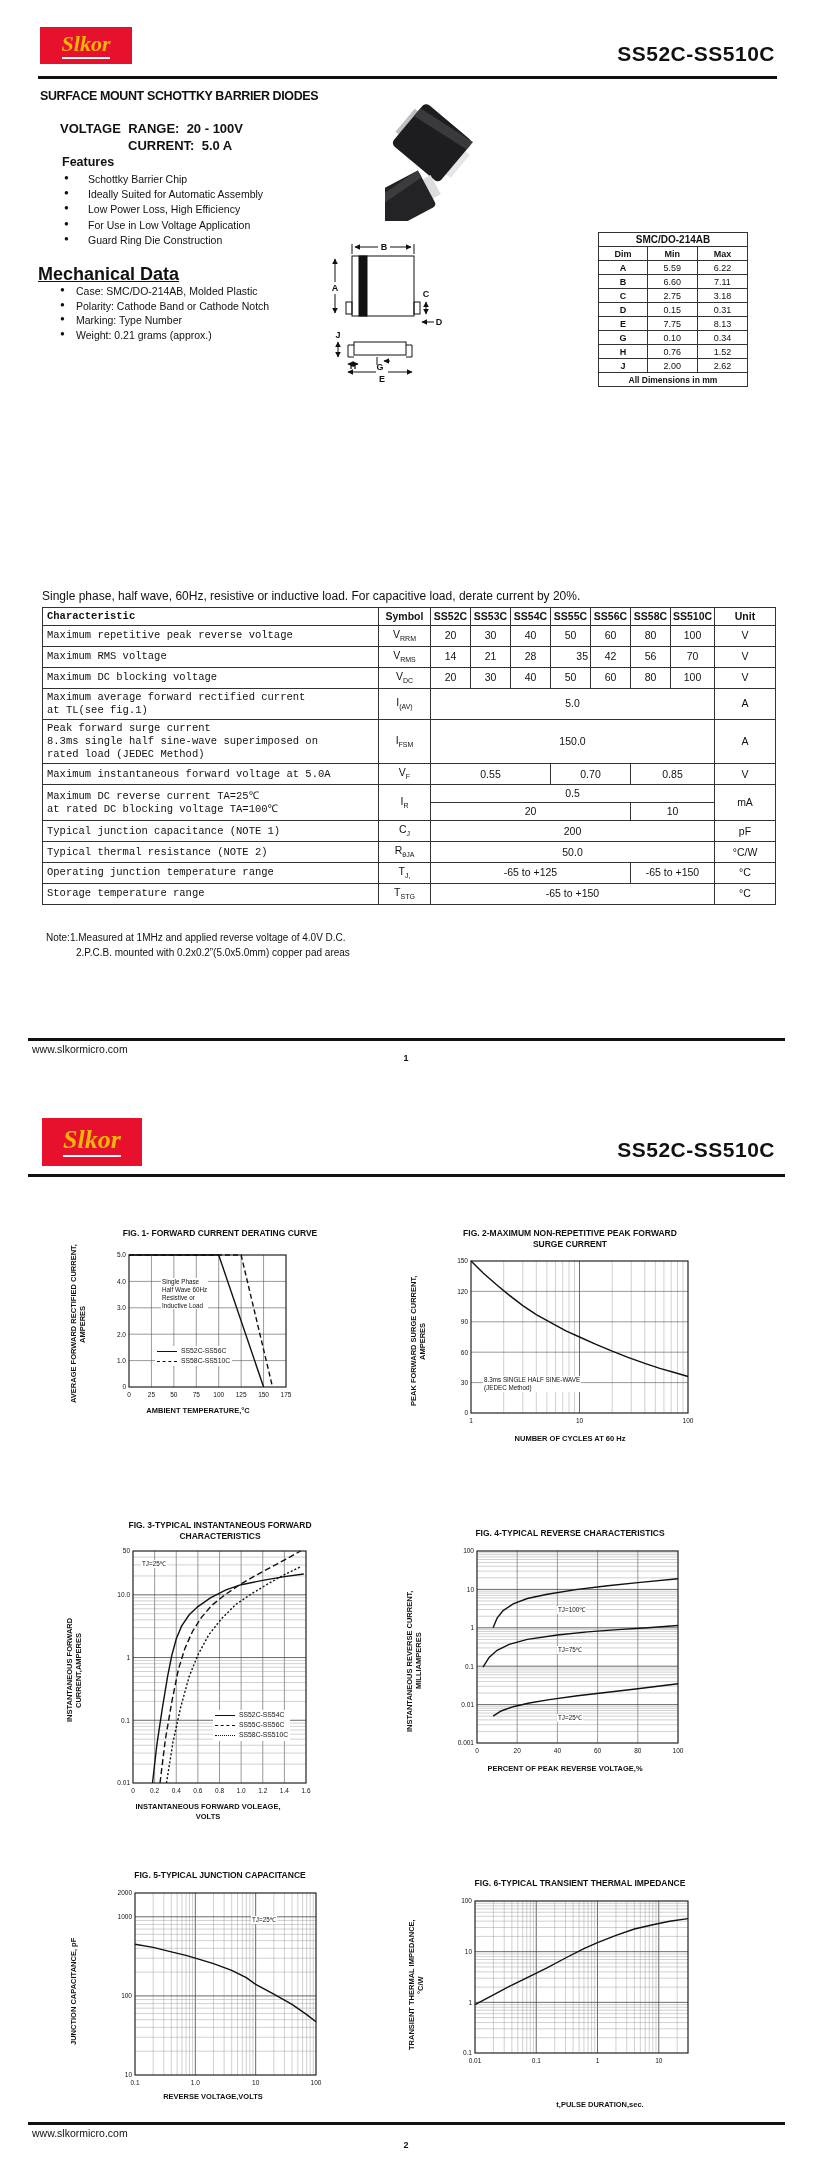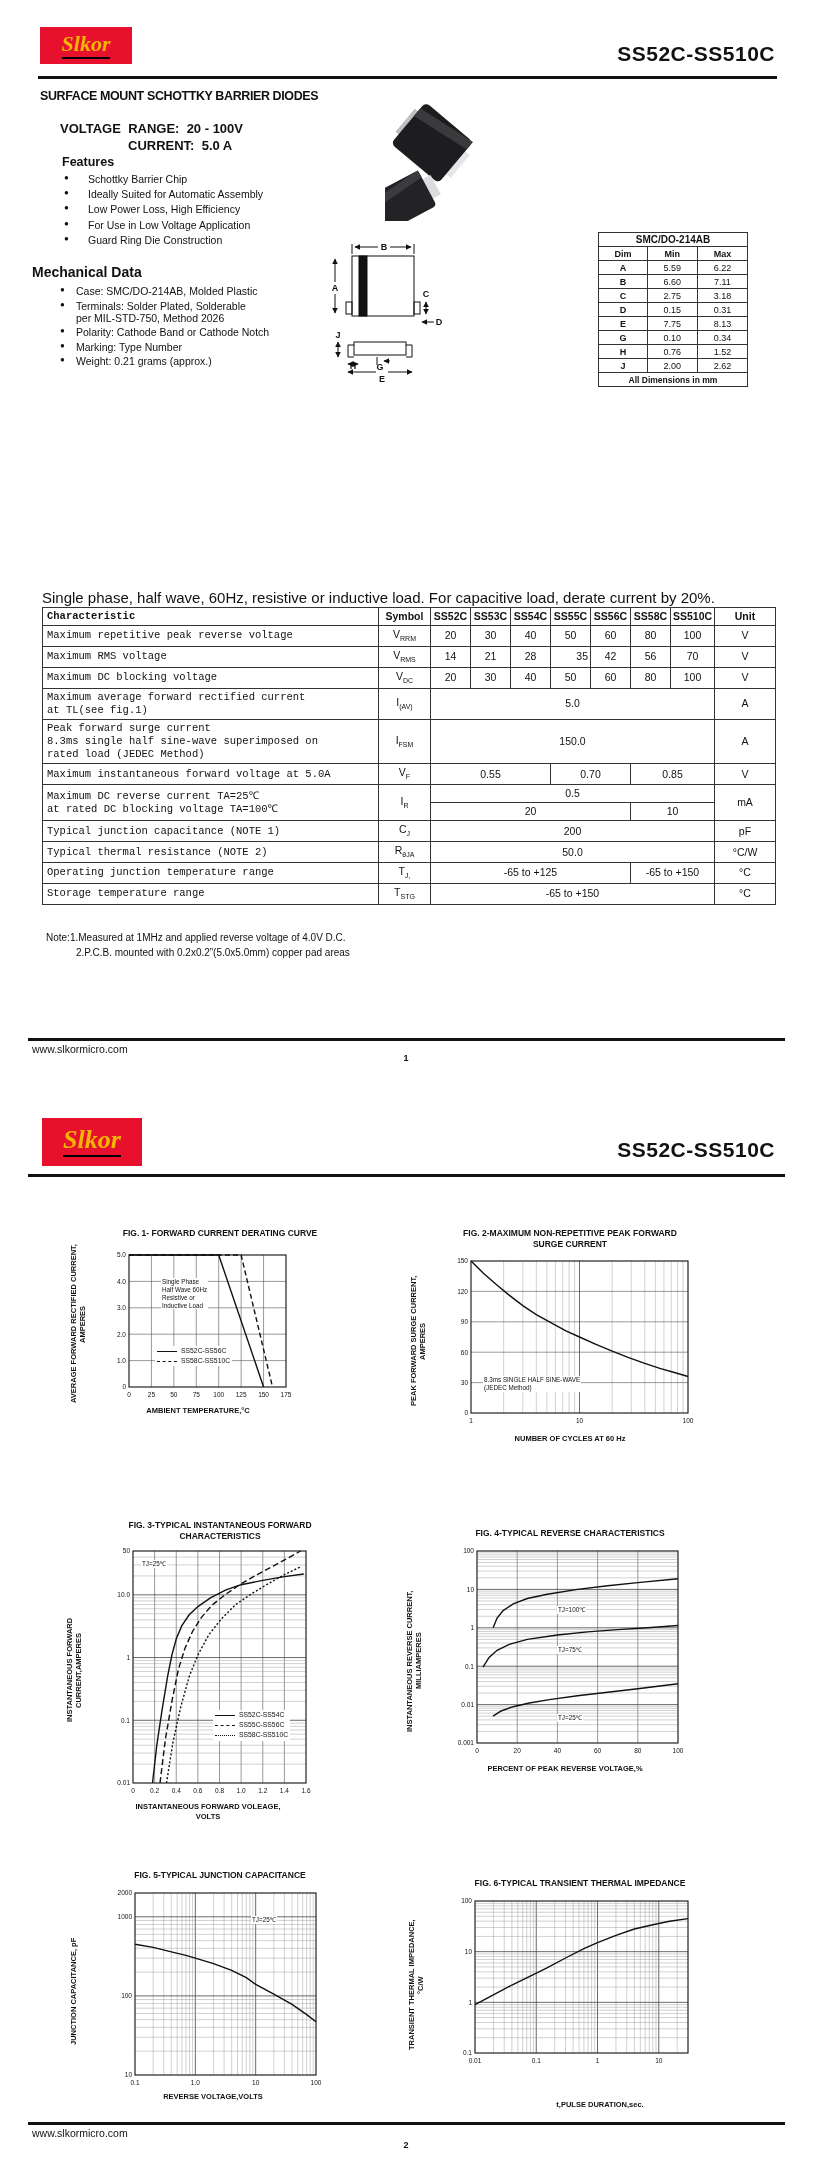--- a/index.html
+++ b/index.html
@@ -2,39 +2,39 @@
 <html><head>
 <meta charset="utf-8">
 <style>
   html,body{margin:0;padding:0;background:#ffffff;}
   body{width:813px;height:2160px;position:relative;font-family:"Liberation Sans",sans-serif;color:#111;}
   .page{position:absolute;left:0;width:813px;height:1080px;background:#fff;overflow:hidden;}
   #p1{top:0;} #p2{top:1080px;}
   .abs{position:absolute;}
   .logo{background:#e8112d;display:flex;align-items:center;justify-content:center;}
   .logo span{font-family:"Liberation Serif",serif;font-style:italic;font-weight:bold;color:#f2b705;
-    border-bottom:2px solid #000000;line-height:1;padding-bottom:2px;}
+    border-bottom:2px solid #ffffff;line-height:1;padding-bottom:2px;}
   .doc-title{font-weight:bold;font-size:21px;letter-spacing:.5px;text-align:right;}
   .rule{background:#111;height:3px;}
   .subtitle{font-weight:bold;font-size:13px;letter-spacing:-0.4px;transform:scaleX(.96);transform-origin:left;}
   .vline{font-weight:bold;font-size:13px;white-space:pre;}
   .h2{font-weight:bold;font-size:12.5px;}
   ul.blt{list-style:none;margin:0;padding:0;font-size:10.5px;}
   ul.blt li{position:relative;padding-left:26px;margin-bottom:3.2px;white-space:pre-line;}
   ul.blt li::before{content:"●";position:absolute;left:2px;top:0;font-size:8px;}
   ul.blt2 li{padding-left:18px;margin-bottom:2.5px;}
   
   .dimtbl{border-collapse:collapse;font-size:9px;width:150px;}
   .dimtbl th,.dimtbl td{border:1px solid #333;text-align:center;padding:1px 2px;height:11px;}
   .dimtbl .ttl{font-size:10px;font-weight:bold;}
   .dimtbl .ftr{font-weight:bold;font-size:8.5px;}
   
   .rheading{font-weight:bold;font-size:14.5px;}
   .rnote{font-size:9.5px;font-weight:normal;}
-  .rsub{font-size:15px;}
+  .rsub{font-size:12px;}
   .rtbl{border-collapse:collapse;font-size:10.5px;table-layout:fixed;width:733px;}
   .rtbl th,.rtbl td{border:1px solid #333;text-align:center;padding:2px 2px;line-height:1.25;}
   .rtbl th{font-weight:bold;}
   .rtbl .tl{text-align:left;padding-left:4px;font-family:Liberation Mono, monospace;}
   .rtbl sub{font-size:7px;}
   .notes{font-size:10px;line-height:1.5;}
   .foot-url{font-size:10.5px;}
   .foot-pg{font-size:9px;font-weight:bold;text-align:center;width:20px;}
   
   .fig{position:absolute;}
@@ -80,25 +80,23 @@
       <rect x="14" y="12" width="62" height="54" rx="5" fill="#1d1d1f"></rect>
       <polygon points="14,20 76,12 76,22 14,30" fill="#3a3a3d"></polygon>
     </g>
     <g transform="rotate(-28 22 98)">
       <rect x="44" y="86" width="11" height="22" fill="#dcdcde"></rect>
       <rect x="-8" y="76" width="54" height="40" rx="4" fill="#232326"></rect>
       <polygon points="-8,82 46,76 46,84 -8,90" fill="#3c3c40"></polygon>
     </g>
   </svg>
 
-  <div class="abs h2" style="left:32px;top:264px;font-size:14px;">Mechanical Data</div>
+  <div class="abs h2" style="left:38px;top:264px;font-size:18px;text-decoration:underline;">Mechanical Data</div>
   <ul class="abs blt blt2" style="left:58px;top:285px;width:320px;">
     <li>Case: SMC/DO-214AB, Molded Plastic</li>
-    <li>Terminals: Solder Plated, Solderable
-per MIL-STD-750, Method 2026</li>
     <li>Polarity: Cathode Band or Cathode Notch</li>
     <li>Marking: Type Number</li>
     <li>Weight: 0.21 grams (approx.)</li>
   </ul>
 
   <svg class="abs" style="left:322px;top:226px;" width="125" height="165" viewBox="0 0 125 165">
     <defs>
       <marker id="ah" viewBox="0 0 10 10" refX="9" refY="5" markerWidth="6" markerHeight="6" orient="auto-start-reverse">
         <path d="M0,0L10,5L0,10z" fill="#111"></path>
       </marker>

